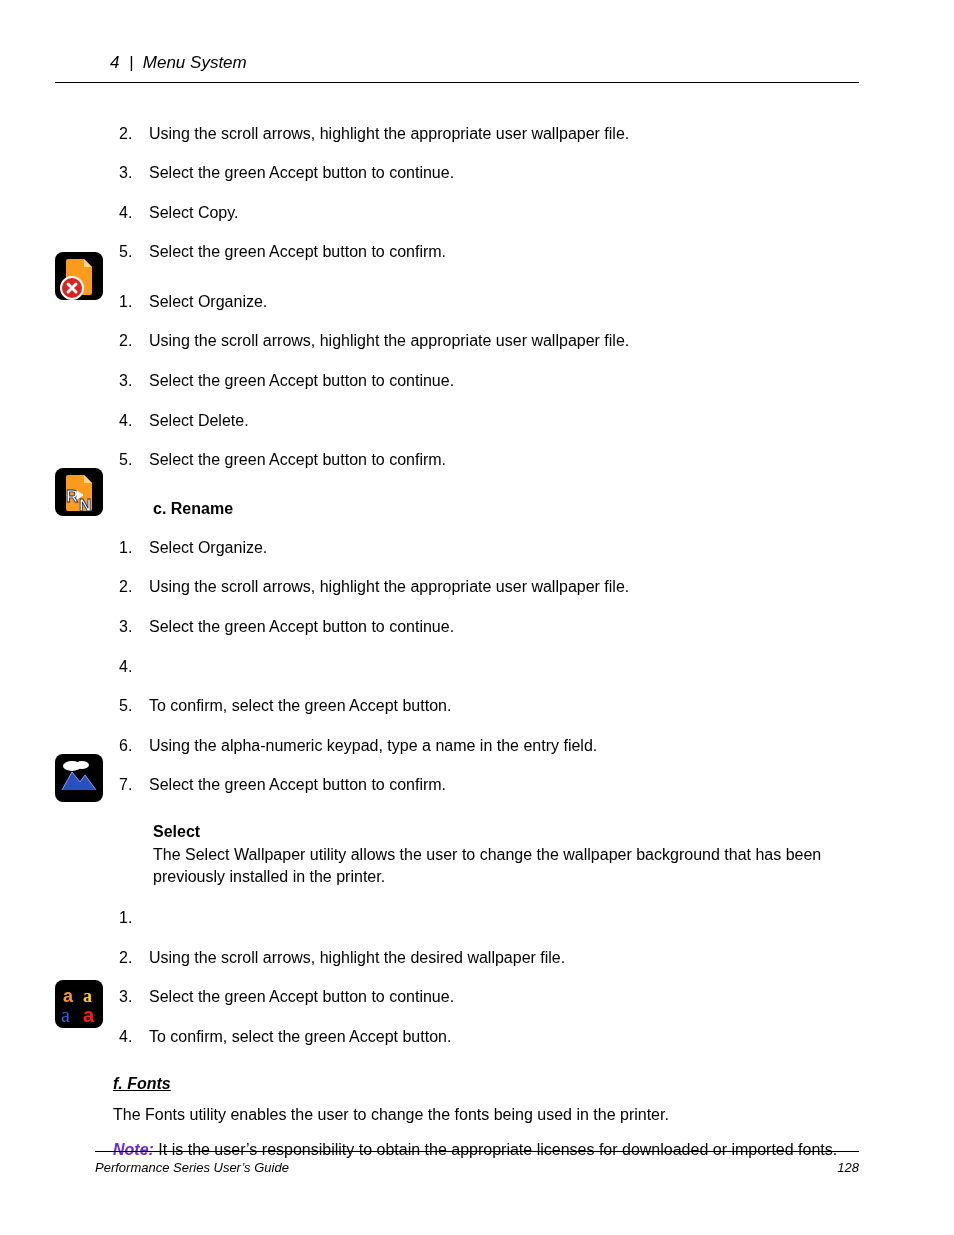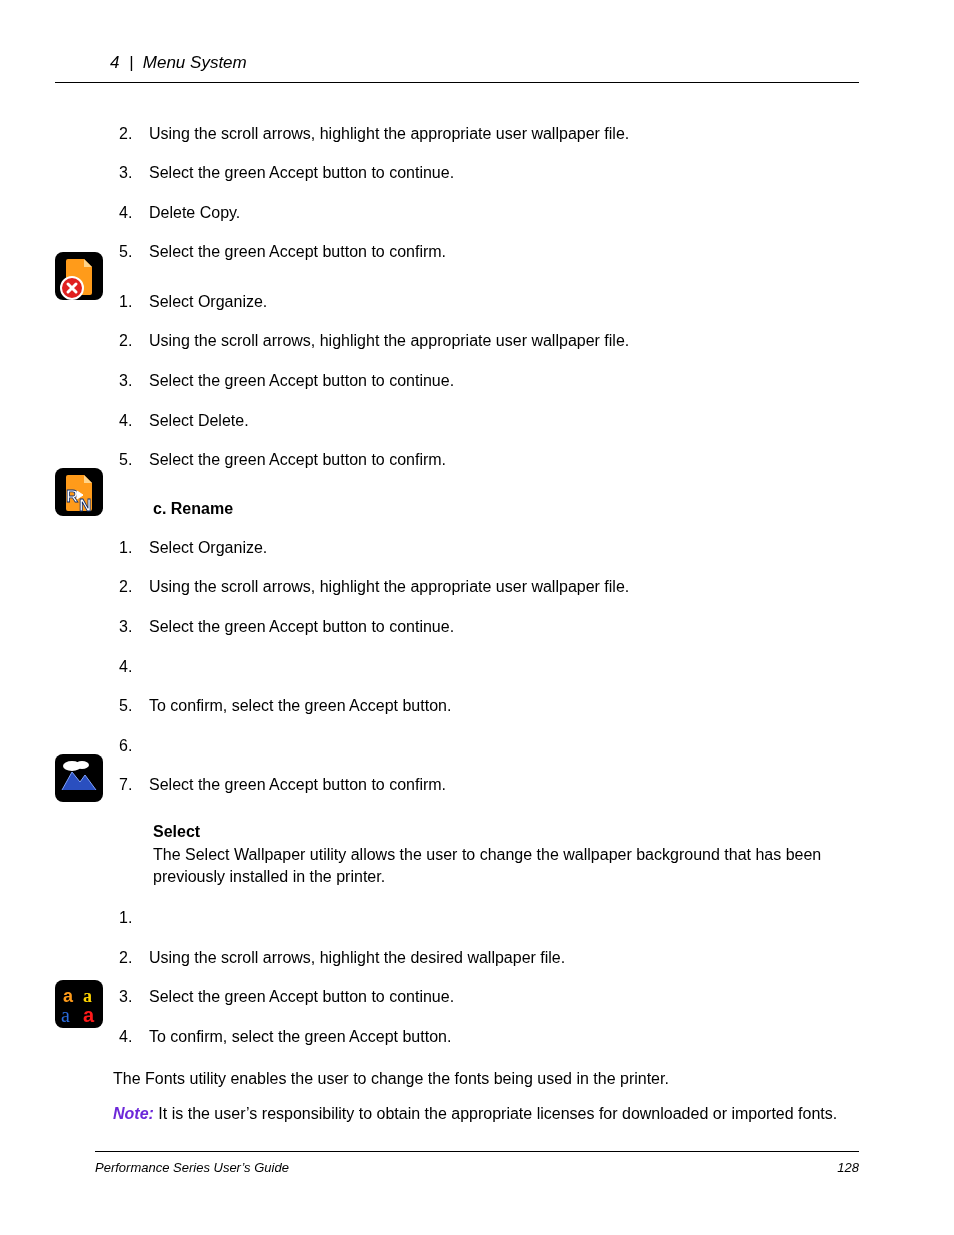--- a/index.html
+++ b/index.html
@@ -158,21 +158,21 @@
       <li>
           <span class="num">2.</span>
           <span class="txt">Using the scroll arrows, highlight the appropriate user wallpaper file.</span>
         </li>
       <li>
           <span class="num">3.</span>
           <span class="txt">Select the green Accept button to continue.</span>
         </li>
       <li>
           <span class="num">4.</span>
-          <span class="txt">Delete Copy.</span>
+          <span class="txt">Select Copy.</span>
         </li>
       <li>
           <span class="num">5.</span>
           <span class="txt">Select the green Accept button to confirm.</span>
         </li>
     </ol>
 
     <ol class="steps">
       <li>
           <span class="num">1.</span>
@@ -212,20 +212,21 @@
         </li>
       <li>
           <span class="num">4.</span>
         </li>
       <li>
           <span class="num">5.</span>
           <span class="txt">To confirm, select the green Accept button.</span>
         </li>
       <li>
           <span class="num">6.</span>
+          <span class="txt">Using the alpha-numeric keypad, type a name in the entry field.</span>
         </li>
       <li>
           <span class="num">7.</span>
           <span class="txt">Select the green Accept button to confirm.</span>
         </li>
     </ol>
 
     <div class="subhead-select">Select</div>
     <div class="paragraph">The Select Wallpaper utility allows the user to change the wallpaper background that has been previously installed in the printer.</div>
     <ol class="steps">
@@ -240,20 +241,21 @@
           <span class="num">3.</span>
           <span class="txt">Select the green Accept button to continue.</span>
         </li>
       <li>
           <span class="num">4.</span>
           <span class="txt">To confirm, select the green Accept button.</span>
         </li>
     </ol>
 
     <div class="fonts-block">
+      <div class="fonts-head">f.  Fonts</div>
       <div class="fonts-text">The Fonts utility enables the user to change the fonts being used in the printer.</div>
       <div class="fonts-text">
         <span class="note-label">Note:</span>
         <span> </span><span>It is the user’s responsibility to obtain the appropriate licenses for downloaded or imported fonts.</span>
       </div>
     </div>
 
   </div>
 
   <div class="footer">

